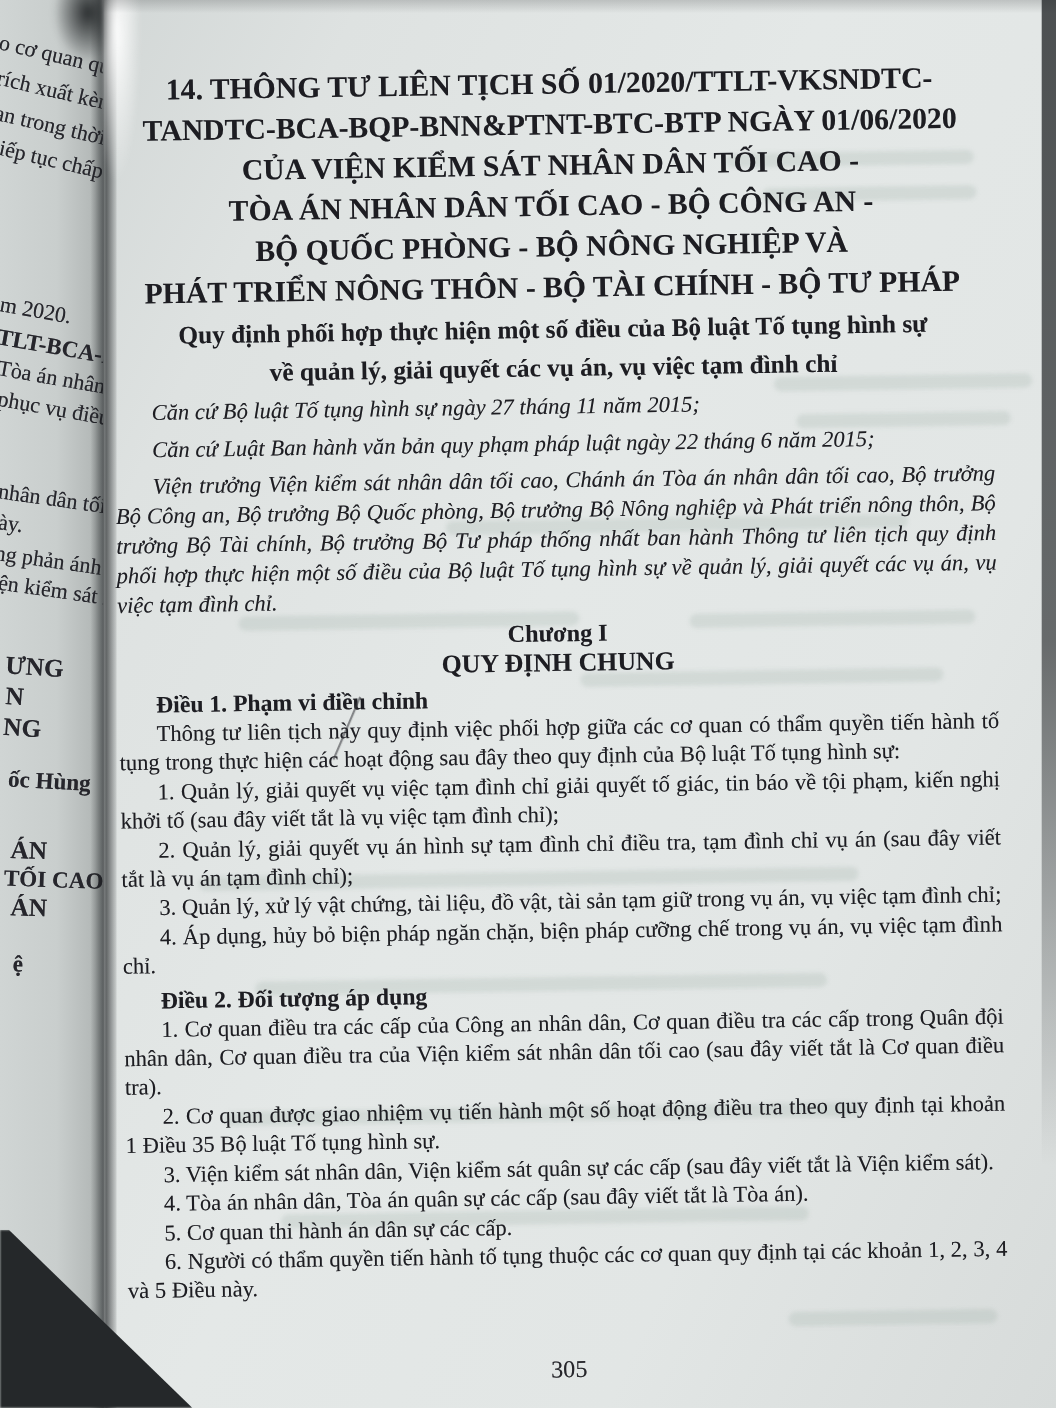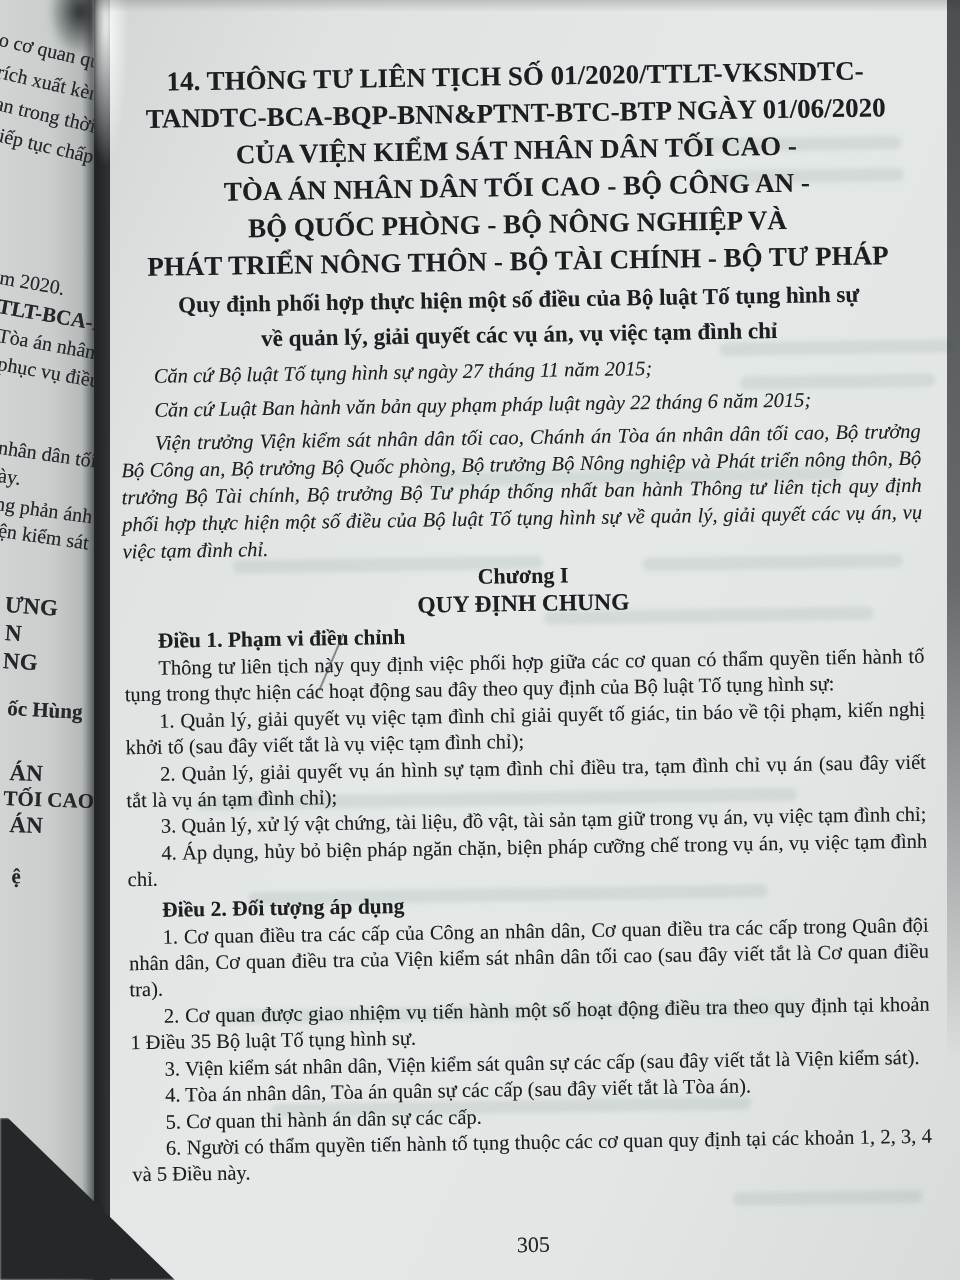--- a/index.html
+++ b/index.html
@@ -37,21 +37,20 @@
     position:absolute;left:94px;top:-6px;width:34px;height:170px;
     background:radial-gradient(ellipse at 35% 18%,rgba(255,255,255,.95),rgba(255,255,255,0) 72%);
     filter:blur(2px);
   }
 
   
   .main-page{
     position:absolute;left:94px;top:0;right:0;bottom:0;
     background:linear-gradient(115deg,#d2d7d6 0%,#dee2e1 16%,#e4e8e7 45%,#e2e6e5 72%,#d7dbda 100%);
     text-shadow:0 0 .6px rgba(30,30,35,.35);
-    margin-left:16px;
   }
   .column{
     position:absolute;left:14px;top:0;width:800px;height:1280px;
     transform:rotate(-0.9deg);transform-origin:400px 640px;
     color:#1d1d22;
   }
   .content{position:relative;z-index:1;padding-top:58px;}
 
   .t-line{font-weight:bold;font-size:27px;line-height:37px;text-align:center;white-space:nowrap;}
   .s-line{font-weight:bold;font-size:23px;line-height:35px;text-align:center;}

